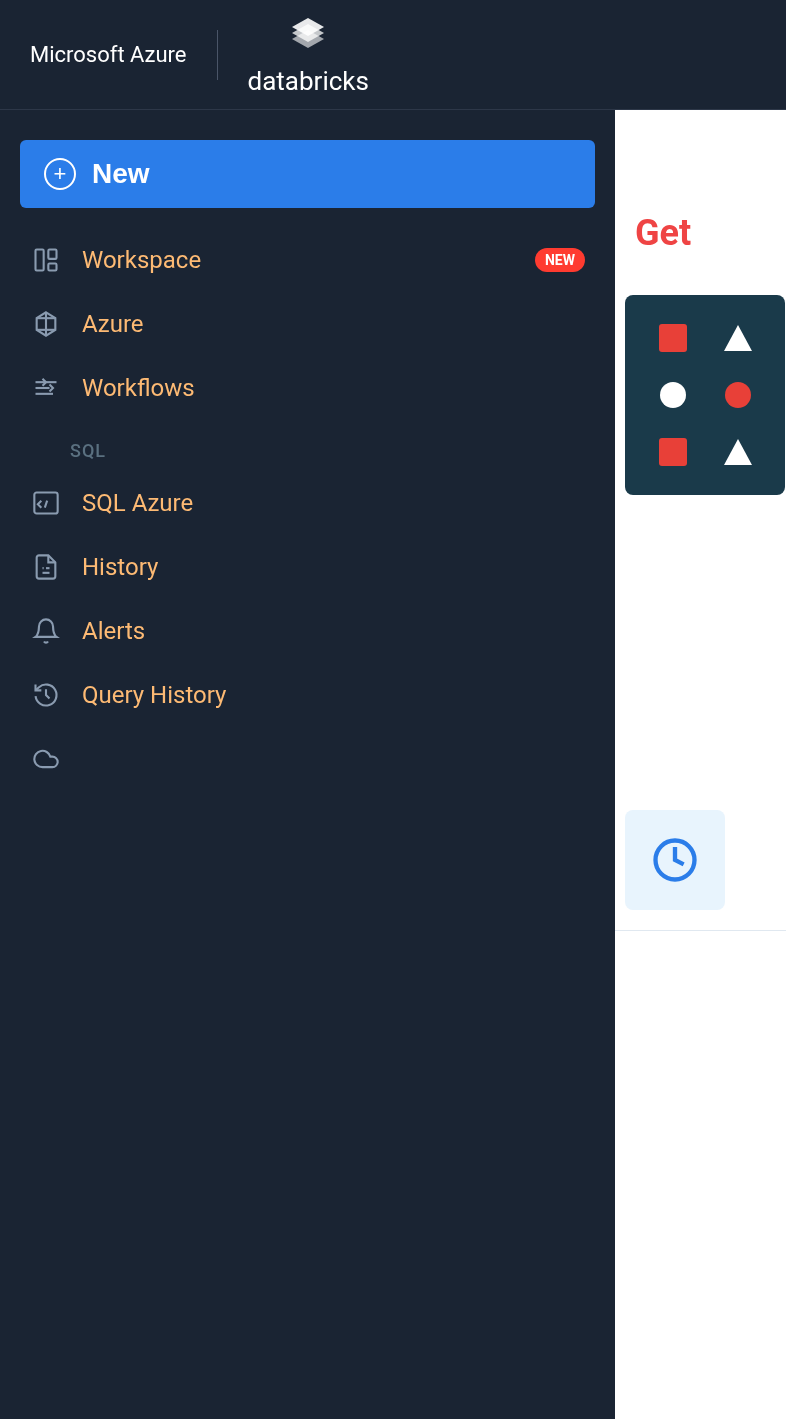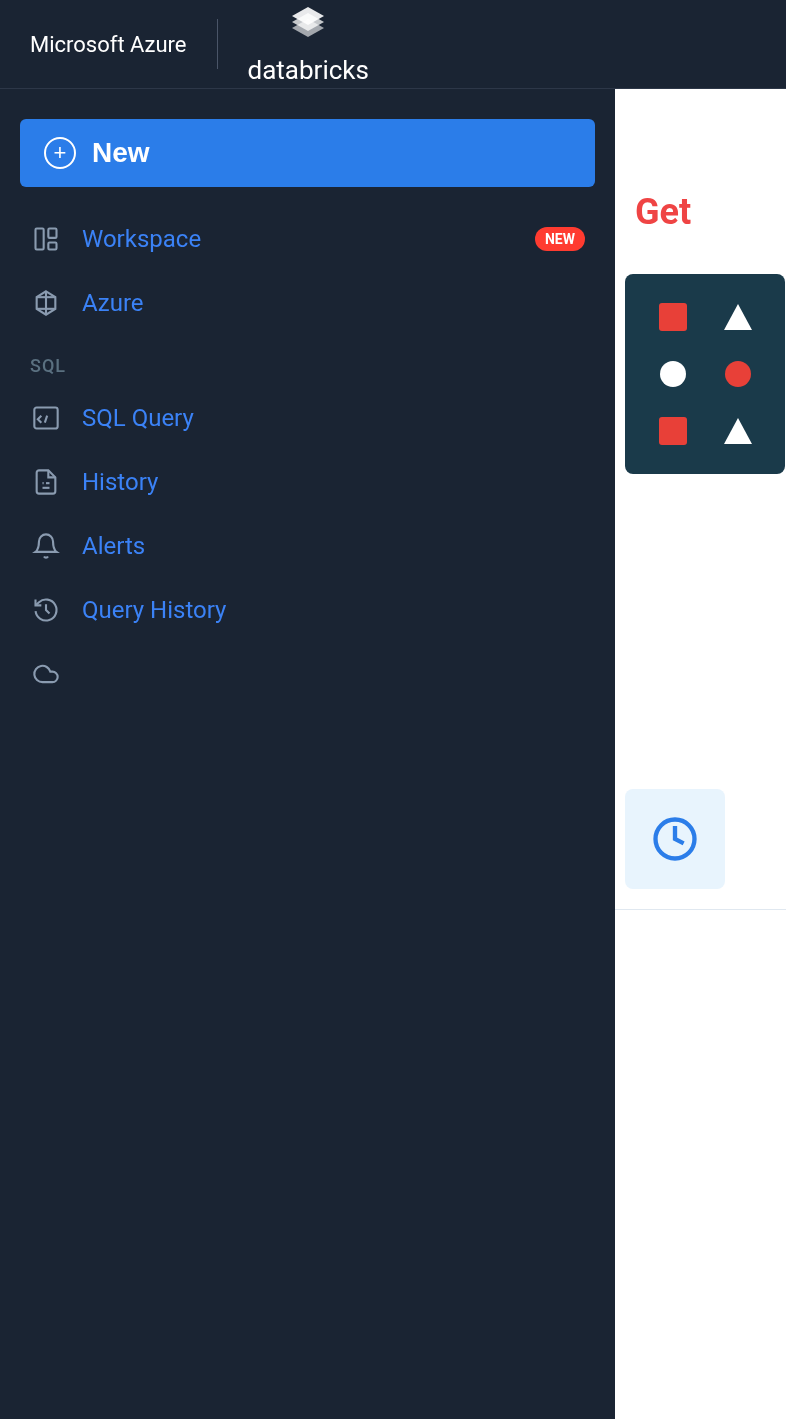--- a/index.html
+++ b/index.html
@@ -9,21 +9,21 @@
       font-family: -apple-system, BlinkMacSystemFont, 'Segoe UI', Roboto, sans-serif;
       background: #1a2433;
       display: flex;
       flex-direction: column;
     }
 
     
     .header {
       background: #1a2433;
       border-bottom: 1px solid #2d3748;
-      height: 89px;
+      height: 110px;
       display: flex;
       align-items: center;
       padding: 0 30px;
       gap: 20px;
       flex-shrink: 0;
     }
     .header-azure {
       color: #ffffff;
       font-size: 22px;
       font-weight: 400;
@@ -116,21 +116,21 @@
       flex-shrink: 0;
     }
     .nav-icon svg {
       width: 28px;
       height: 28px;
       stroke: #8a9bb0;
       fill: none;
       stroke-width: 1.8;
     }
     .nav-label {
-      color: #3b82f6;
+      color: #fdba74;
       font-size: 24px;
       font-weight: 400;
     }
 
     
     .new-badge {
       position: absolute;
       right: 30px;
       top: 50%;
       transform: translateY(-50%);
@@ -143,20 +143,21 @@
     }
 
     
     .section-label {
       padding: 20px 30px 10px 30px;
       color: #5a7080;
       font-size: 18px;
       font-weight: 500;
       text-transform: uppercase;
       letter-spacing: 1px;
+      margin-left: 40px;
     }
 
     
     .right-panel {
       flex: 1;
       background: #ffffff;
       position: relative;
       overflow: hidden;
     }
 
@@ -301,33 +302,45 @@
         <svg viewBox="0 0 24 24" xmlns="http://www.w3.org/2000/svg">
           <polygon points="12,2 20,7 20,17 12,22 4,17 4,7"></polygon>
           <line x1="12" y1="2" x2="12" y2="22"></line>
           <line x1="4" y1="7" x2="20" y2="7"></line>
           <line x1="4" y1="17" x2="20" y2="17"></line>
         </svg>
       </div>
       <span class="nav-label">Azure</span>
     </div>
 
+    <div class="nav-item">
+      <div class="nav-icon">
+        <svg viewBox="0 0 24 24" xmlns="http://www.w3.org/2000/svg">
+          <line x1="3" y1="7" x2="21" y2="7"></line>
+          <line x1="3" y1="12" x2="15" y2="12"></line>
+          <line x1="3" y1="17" x2="18" y2="17"></line>
+          <polyline points="9,4 12,7 9,10"></polyline>
+          <polyline points="15,9 18,12 15,15"></polyline>
+        </svg>
+      </div>
+      <span class="nav-label">Workflows</span>
+    </div>
 
 
     <div class="section-label">SQL</div>
 
     <div class="nav-item">
       <div class="nav-icon">
         <svg viewBox="0 0 24 24" xmlns="http://www.w3.org/2000/svg">
           <rect x="2" y="3" width="20" height="18" rx="2"></rect>
           <polyline points="8,10 5,13 8,16"></polyline>
           <line x1="11" y1="16" x2="13" y2="10"></line>
         </svg>
       </div>
-      <span class="nav-label">SQL Query</span>
+      <span class="nav-label">SQL Azure</span>
     </div>
 
     <div class="nav-item">
       <div class="nav-icon">
         <svg viewBox="0 0 24 24" xmlns="http://www.w3.org/2000/svg">
           <path d="M14 2H6a2 2 0 0 0-2 2v16a2 2 0 0 0 2 2h12a2 2 0 0 0 2-2V8z"></path>
           <polyline points="14,2 14,8 20,8"></polyline>
           <line x1="9" y1="13" x2="10" y2="13"></line>
           <line x1="12" y1="13" x2="15" y2="13"></line>
           <line x1="9" y1="17" x2="15" y2="17"></line>

